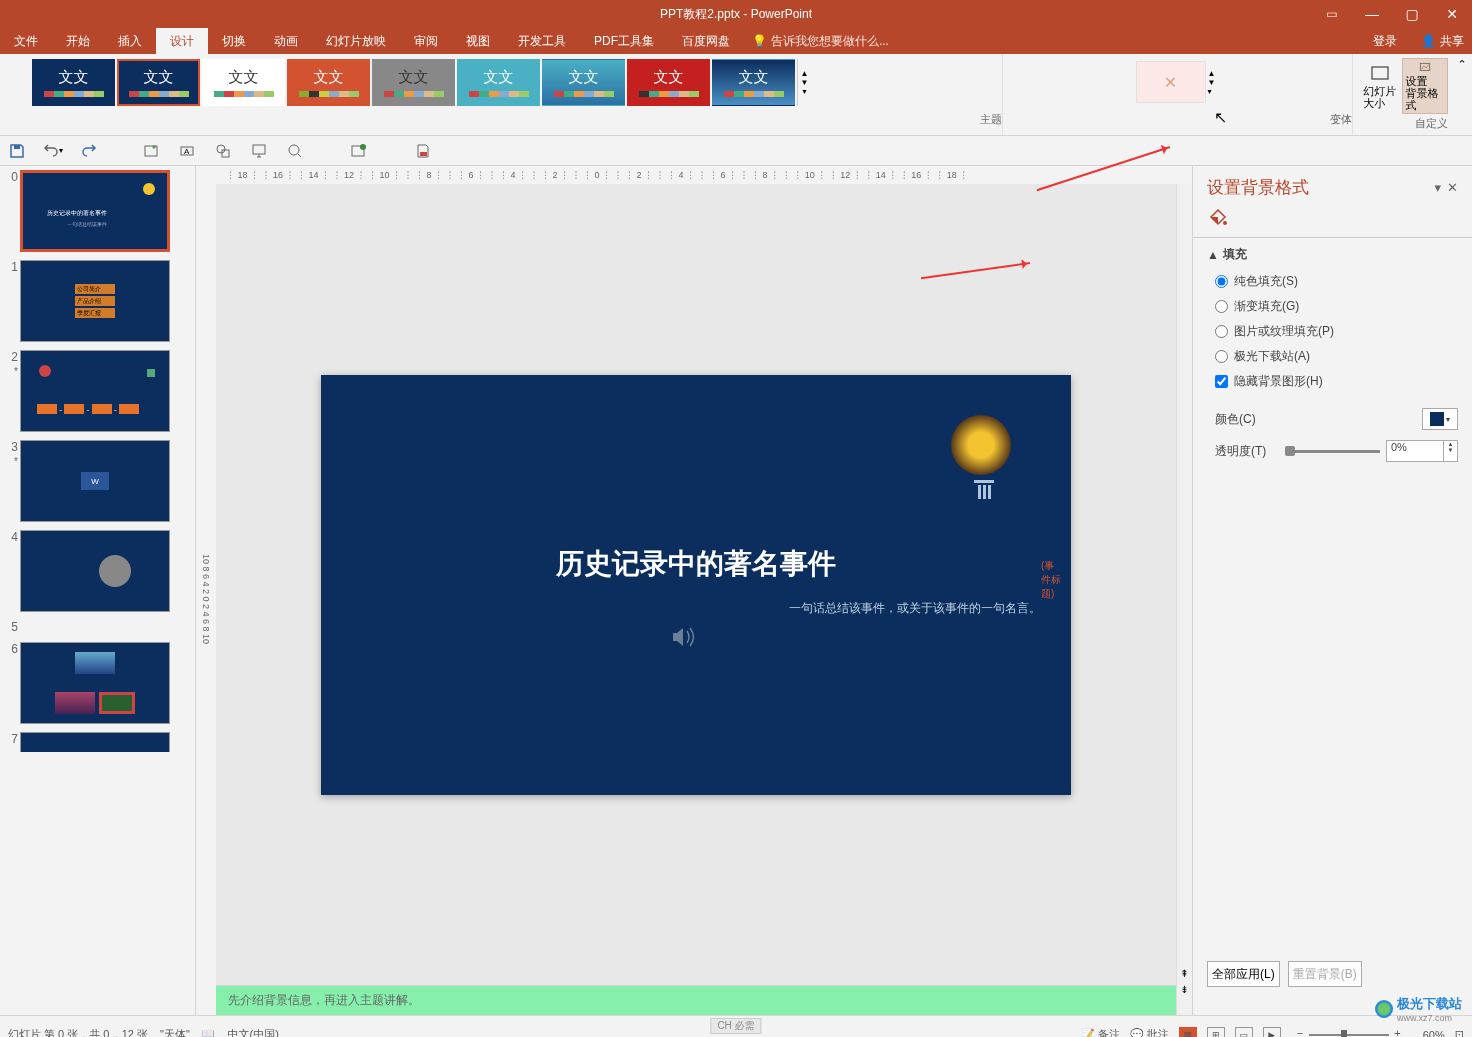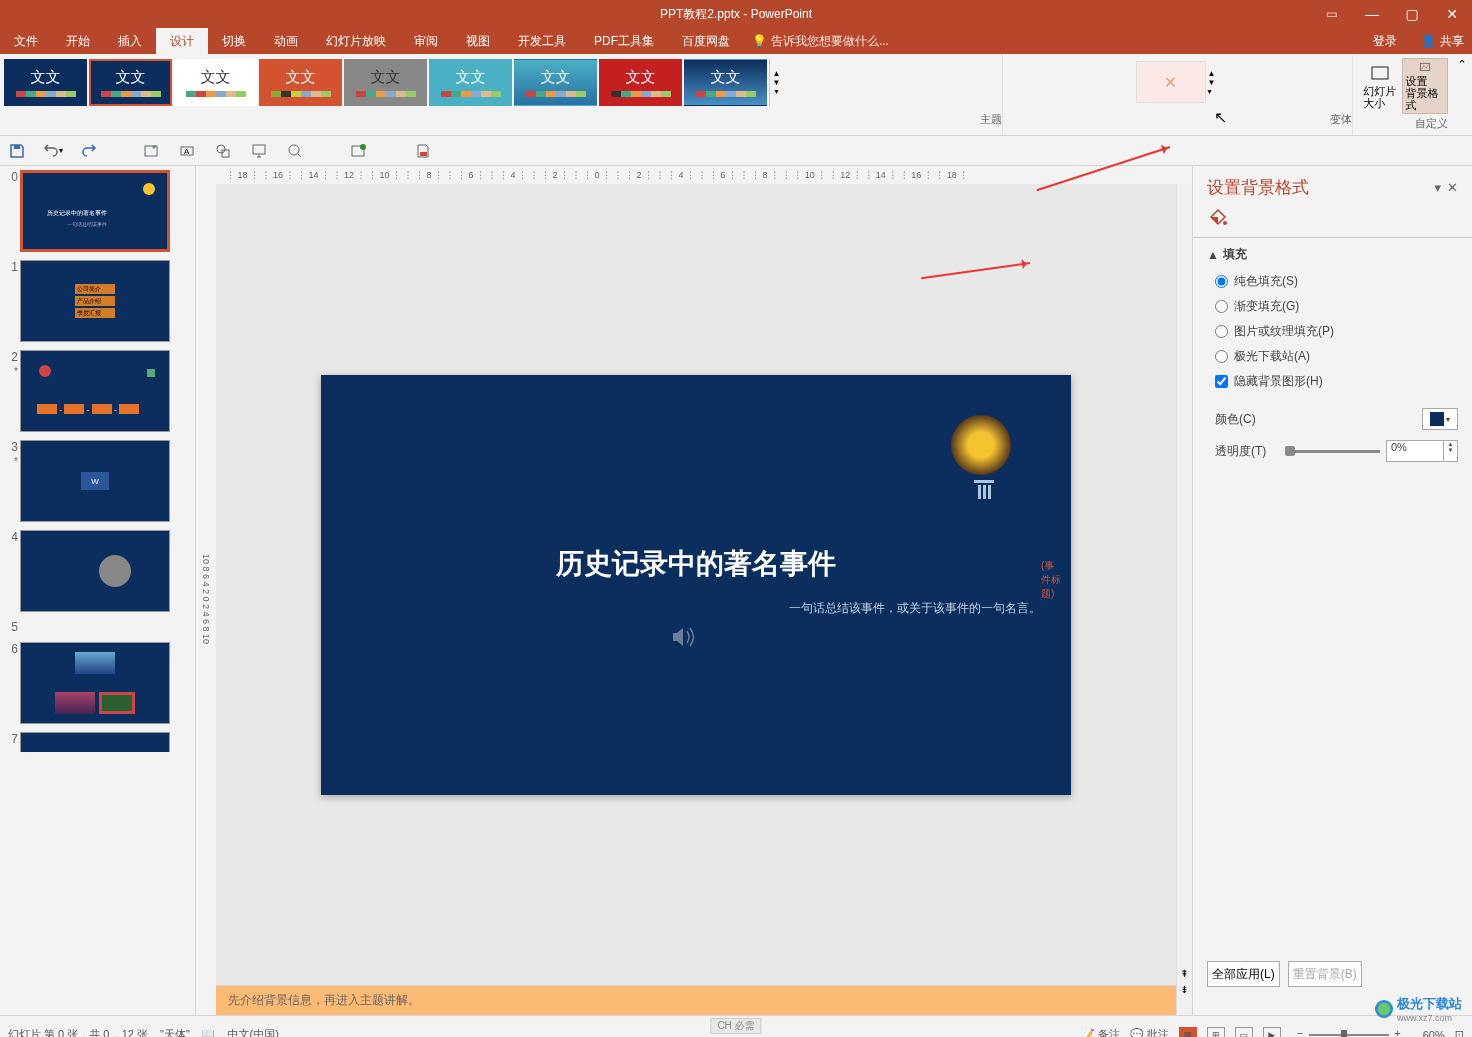--- a/index.html
+++ b/index.html
@@ -11,21 +11,21 @@
 .titlebar .win-btn { width: 40px; height: 28px; display: flex; align-items: center; justify-content: center; cursor: pointer; font-size: 14px; }
 .titlebar .ribbon-opts-btn { width: 40px; height: 28px; display: flex; align-items: center; justify-content: center; }
 
 .tabbar { height: 26px; background: #b7472a; display: flex; align-items: center; font-size: 12px; }
 .tab { padding: 0 14px; height: 26px; display: flex; align-items: center; color: #fff; cursor: pointer; }
 .tab.active { background: #f3f3f3; color: #b7472a; }
 .search-hint { margin-left: 8px; color: #fce5de; display: flex; align-items: center; gap: 4px; font-size: 12px; }
 .tabbar .right { margin-left: auto; display: flex; align-items: center; padding-right: 8px; gap: 24px; color: #fff; font-size: 12px; }
 .share-btn { display: flex; align-items: center; gap: 4px; }
 
-.ribbon { height: 82px; background: #f3f3f3; border-bottom: 1px solid #d4d4d4; display: flex; }
+.ribbon { height: 82px; background: #f3f3f3; border-bottom: 1px solid #d4d4d4; display: flex; padding-left: 28px; }
 .themes-group { flex: 1; display: flex; flex-direction: column; }
 .themes-row { display: flex; align-items: center; padding: 4px; gap: 2px; height: 56px; }
 .theme-thumb { width: 83px; height: 47px; display: flex; flex-direction: column; align-items: center; justify-content: center; cursor: pointer; border: 1px solid transparent; font-size: 14px; }
 .theme-thumb.selected { border: 2px solid #d35230; }
 .theme-thumb .txt { font-size: 15px; font-weight: 500; }
 .theme-bar { height: 6px; display: flex; margin-top: 4px; }
 .theme-bar span { width: 10px; height: 6px; }
 .theme-drop { width: 14px; height: 47px; display: flex; flex-direction: column; justify-content: center; border-left: 1px solid #ccc; cursor: pointer; }
 .theme-drop span { font-size: 8px; text-align: center; }
 .group-label { text-align: right; font-size: 11px; color: #666; padding: 2px 0; }
@@ -72,21 +72,21 @@
 .ruler-v { width: 20px; background: #f3f3f3; writing-mode: vertical-rl; font-size: 9px; color: #666; display: flex; align-items: center; justify-content: center; }
 .canvas-area { flex: 1; display: flex; flex-direction: column; position: relative; }
 .canvas-wrap { flex: 1; display: flex; align-items: center; justify-content: center; background: #e8e8e8; position: relative; }
 .slide-canvas { width: 750px; height: 420px; background: #0b2e5e; position: relative; box-shadow: 0 2px 8px rgba(0,0,0,0.3); }
 .slide-canvas .title-text { position: absolute; top: 170px; left: 50%; transform: translateX(-50%); color: #fff; font-size: 28px; font-weight: 600; }
 .slide-canvas .subtitle-tag { position: absolute; top: 184px; left: 730px; transform: translateX(-50%); color: #d35230; font-size: 10px; }
 .slide-canvas .subtitle-text { position: absolute; top: 225px; left: 50%; transform: translateX(15%); color: #c0d0e0; font-size: 12px; text-align: right; width: 300px; }
 .slide-canvas .circle-img { position: absolute; top: 40px; right: 60px; width: 60px; height: 60px; border-radius: 50%; background: radial-gradient(circle, #f4c430 30%, #5a3a1a 70%); }
 .slide-canvas .column-icon { position: absolute; top: 105px; right: 75px; color: #b0c4de; font-size: 20px; }
 .slide-canvas .speaker-icon { position: absolute; top: 250px; left: 350px; color: #5a7090; font-size: 24px; }
-.notes-area { height: 30px; background: #fdba74; border-top: 1px solid #d4d4d4; padding: 6px 12px; font-size: 12px; color: #666; }
+.notes-area { height: 30px; background: #86efac; border-top: 1px solid #d4d4d4; padding: 6px 12px; font-size: 12px; color: #666; }
 .vscroll { width: 16px; background: #f0f0f0; border-left: 1px solid #ddd; position: relative; }
 .vscroll .nav-btn { position: absolute; bottom: 20px; width: 100%; text-align: center; font-size: 10px; }
 
 .format-pane { width: 280px; background: #f3f3f3; border-left: 1px solid #d4d4d4; padding: 10px 14px; }
 .pane-title { color: #b7472a; font-size: 17px; font-weight: 500; margin-bottom: 8px; display: flex; align-items: center; }
 .pane-title .close { margin-left: auto; font-size: 13px; display: flex; gap: 6px; color: #666; }
 .pane-icon { width: 22px; height: 22px; margin-bottom: 8px; display: flex; align-items: center; justify-content: center; }
 .pane-divider { border-top: 1px solid #ccc; margin: 8px -14px; }
 .pane-section { font-size: 12px; }
 .pane-section-title { font-weight: 600; margin-bottom: 10px; display: flex; align-items: center; gap: 4px; color: #444; }

